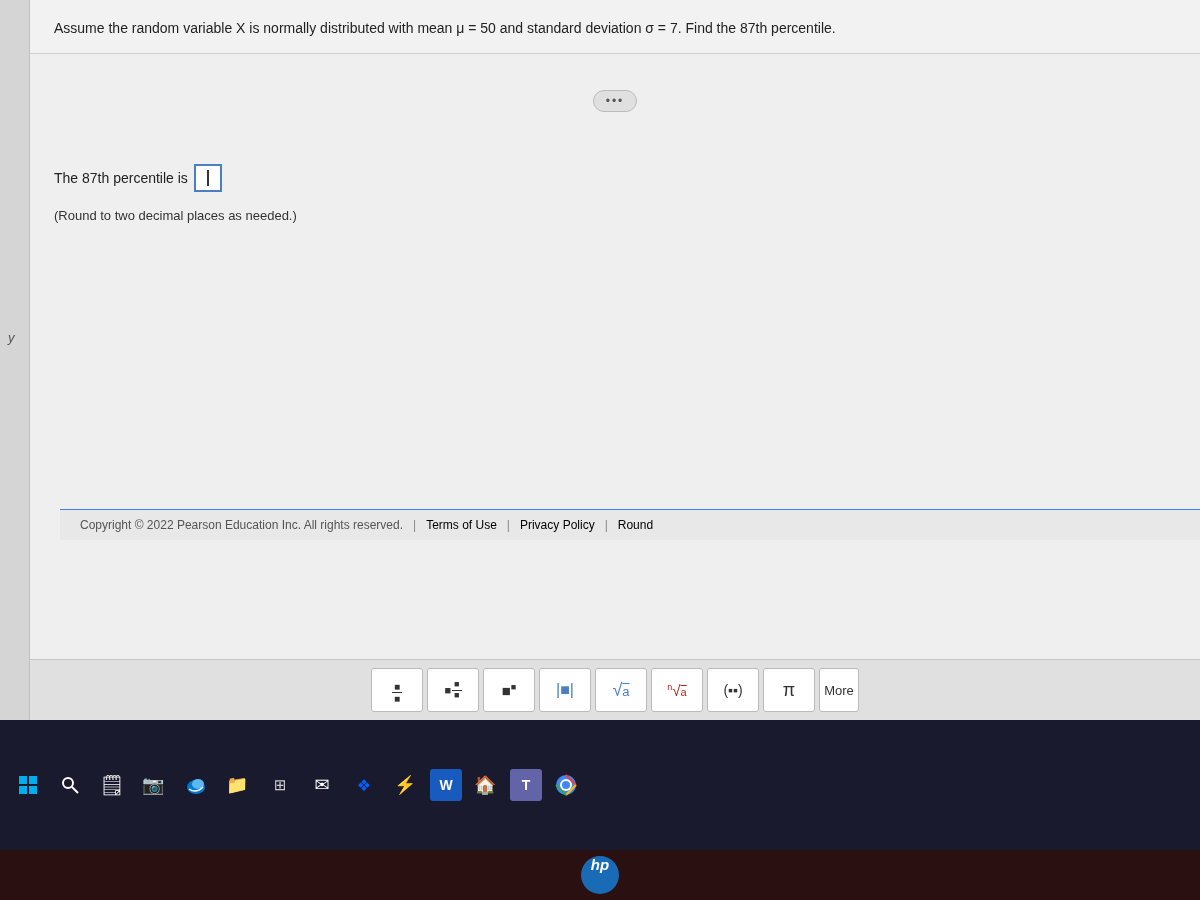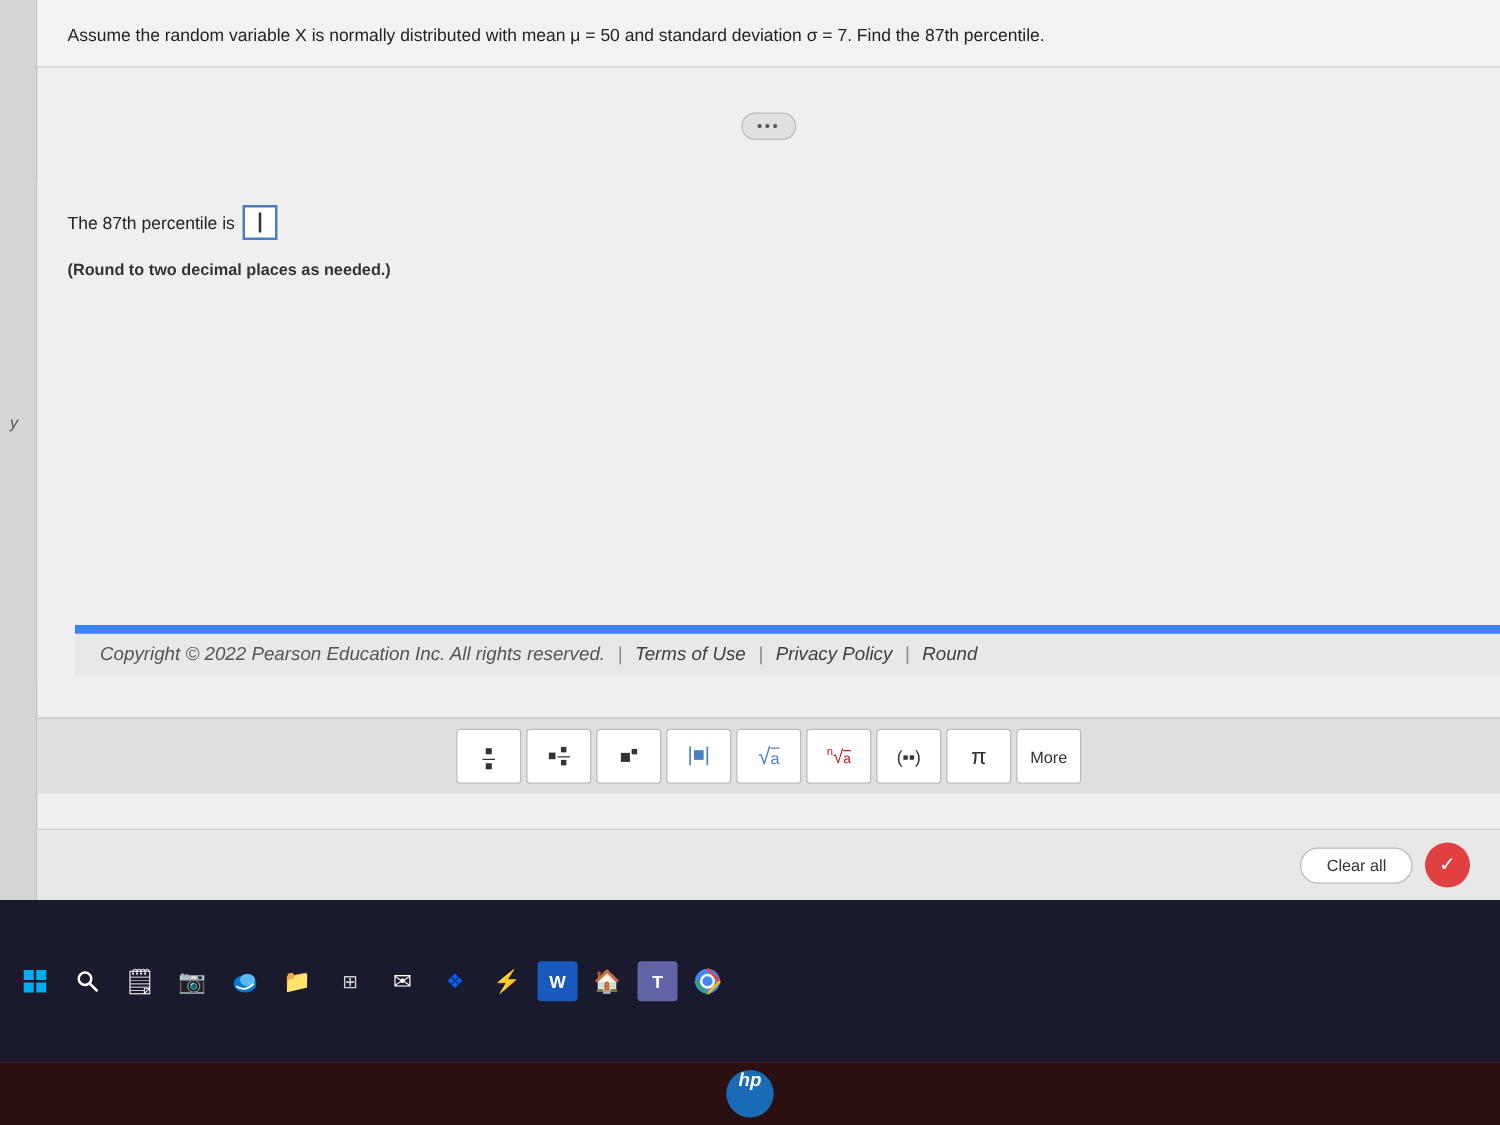--- a/index.html
+++ b/index.html
@@ -117,21 +117,20 @@
 
     @keyframes blink {
       0%, 50% { opacity: 1; }
       51%, 100% { opacity: 0; }
     }
 
     .sub-text {
       font-size: 13px;
       color: #333;
       margin-top: 16px;
-      font-weight: bold;
     }
 
     
     .math-toolbar {
       background: #e0e0e0;
       border-top: 1px solid #c5c5c5;
       padding: 8px 0;
       display: flex;
       align-items: center;
       justify-content: center;
@@ -148,21 +147,21 @@
       cursor: pointer;
       display: flex;
       align-items: center;
       justify-content: center;
       font-size: 16px;
       color: #333;
       position: relative;
     }
 
     .math-btn.more-btn {
-      width: 52px;
+      width: 40px;
       font-size: 13px;
       color: #333;
     }
 
     
     .action-bar {
       background: #e8e8e8;
       border-top: 1px solid #d0d0d0;
       padding: 10px 24px;
       display: flex;
@@ -193,31 +192,30 @@
       justify-content: center;
     }
 
     
     .copyright-bar {
       position: absolute;
       bottom: 180px;
       left: 30px;
       right: 0;
       background: #e8e8e8;
-      border-top: 7px solid #3b82f6;
+      border-top: 1px solid #3b82f6;
       padding: 8px 20px;
-      font-size: 15px;
+      font-size: 12px;
       color: #555;
       display: flex;
       gap: 8px;
-      font-style: italic;
     }
 
     .copyright-bar a {
-      color: #404040;
+      color: #000000;
       text-decoration: none;
     }
 
     
     .taskbar {
       position: absolute;
       bottom: 50px;
       left: 0;
       width: 1200px;
       height: 130px;
@@ -366,26 +364,20 @@
       <button class="math-btn" title="Pi">
         <span style="font-size:18px;">π</span>
       </button>
 
       <button class="math-btn more-btn">
         <span>More</span>
       </button>
 
     </div>
 
-    <div class="action-bar">
-      <button class="clear-all-btn">Clear all</button>
-      <button class="check-btn">
-        <span style="color:white; font-size:16px;">✓</span>
-      </button>
-    </div>
 
     <div class="copyright-bar">
       <span>Copyright © 2022 Pearson Education Inc. All rights reserved.</span>
       <span class="separator">|</span>
       <a href="#">Terms of Use</a>
       <span class="separator">|</span>
       <a href="#">Privacy Policy</a>
       <span class="separator">|</span>
       <a href="#">Round</a>
     </div>

